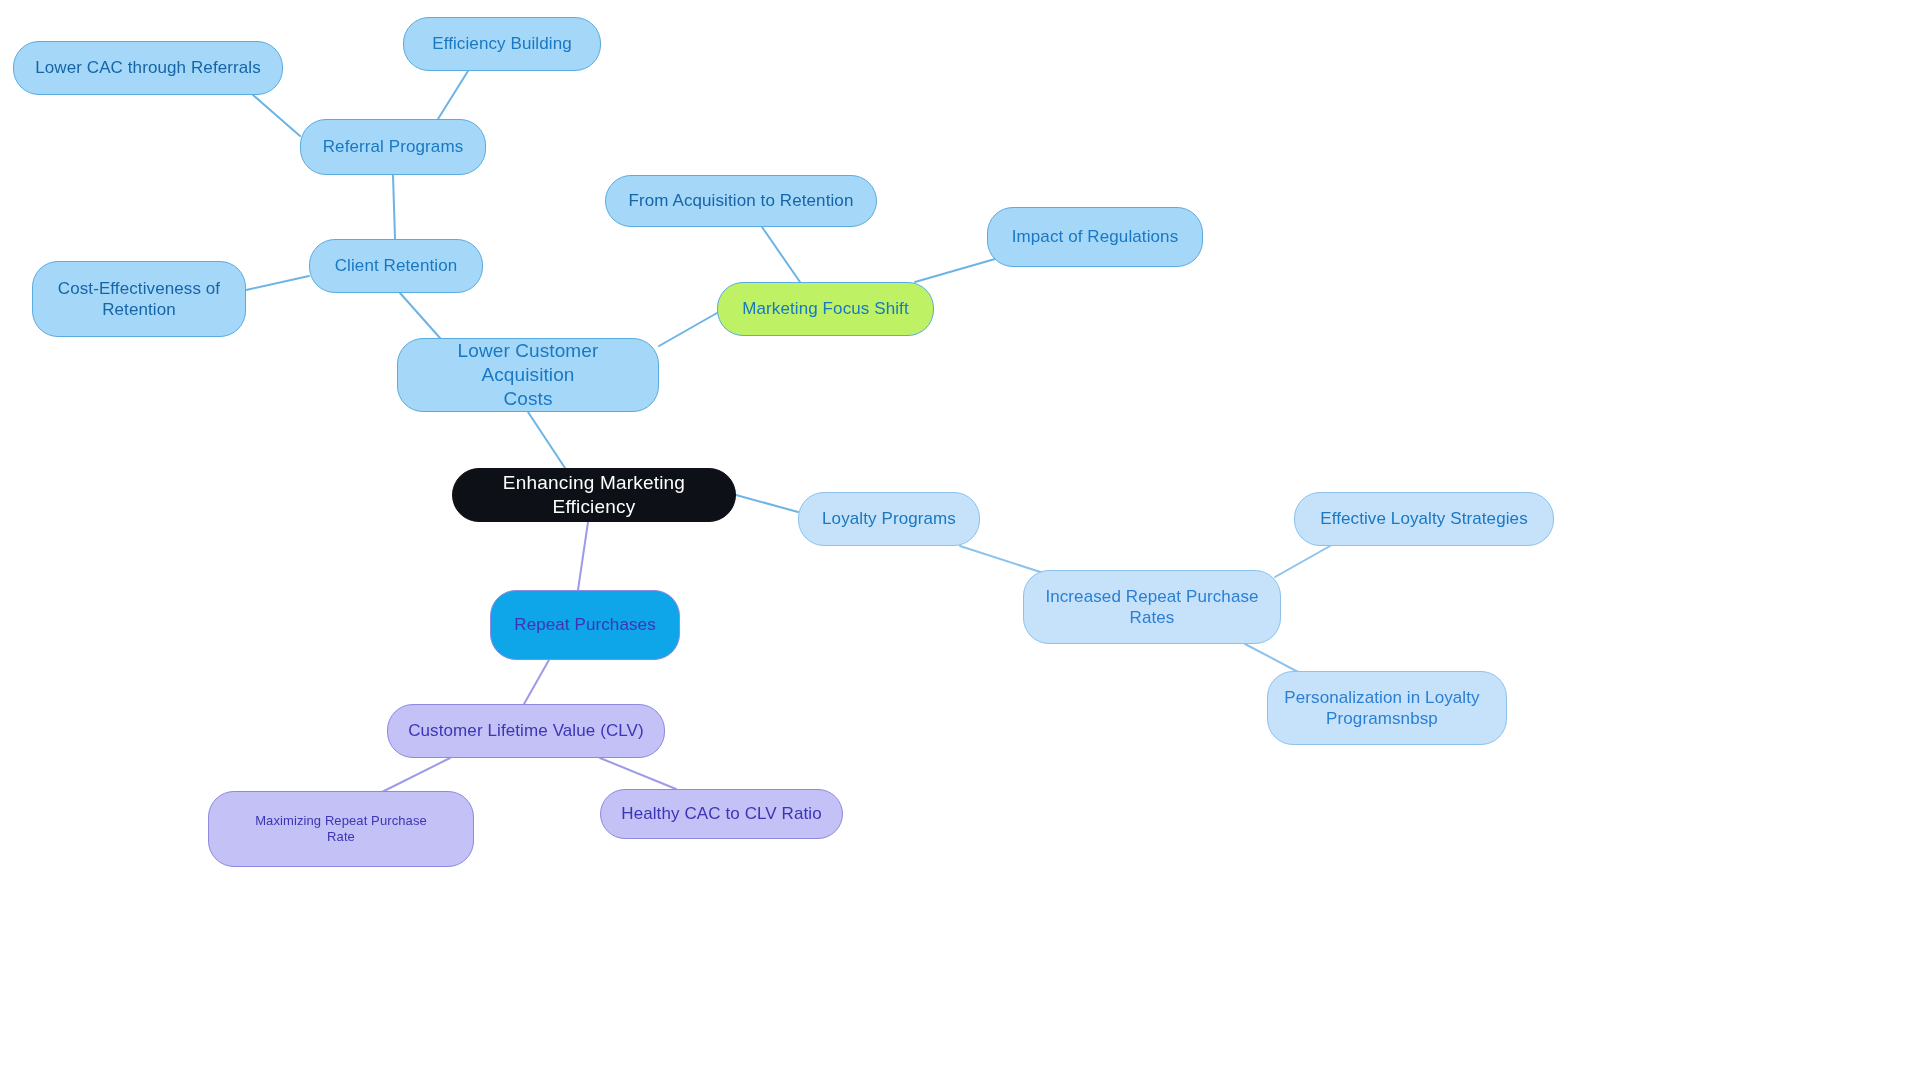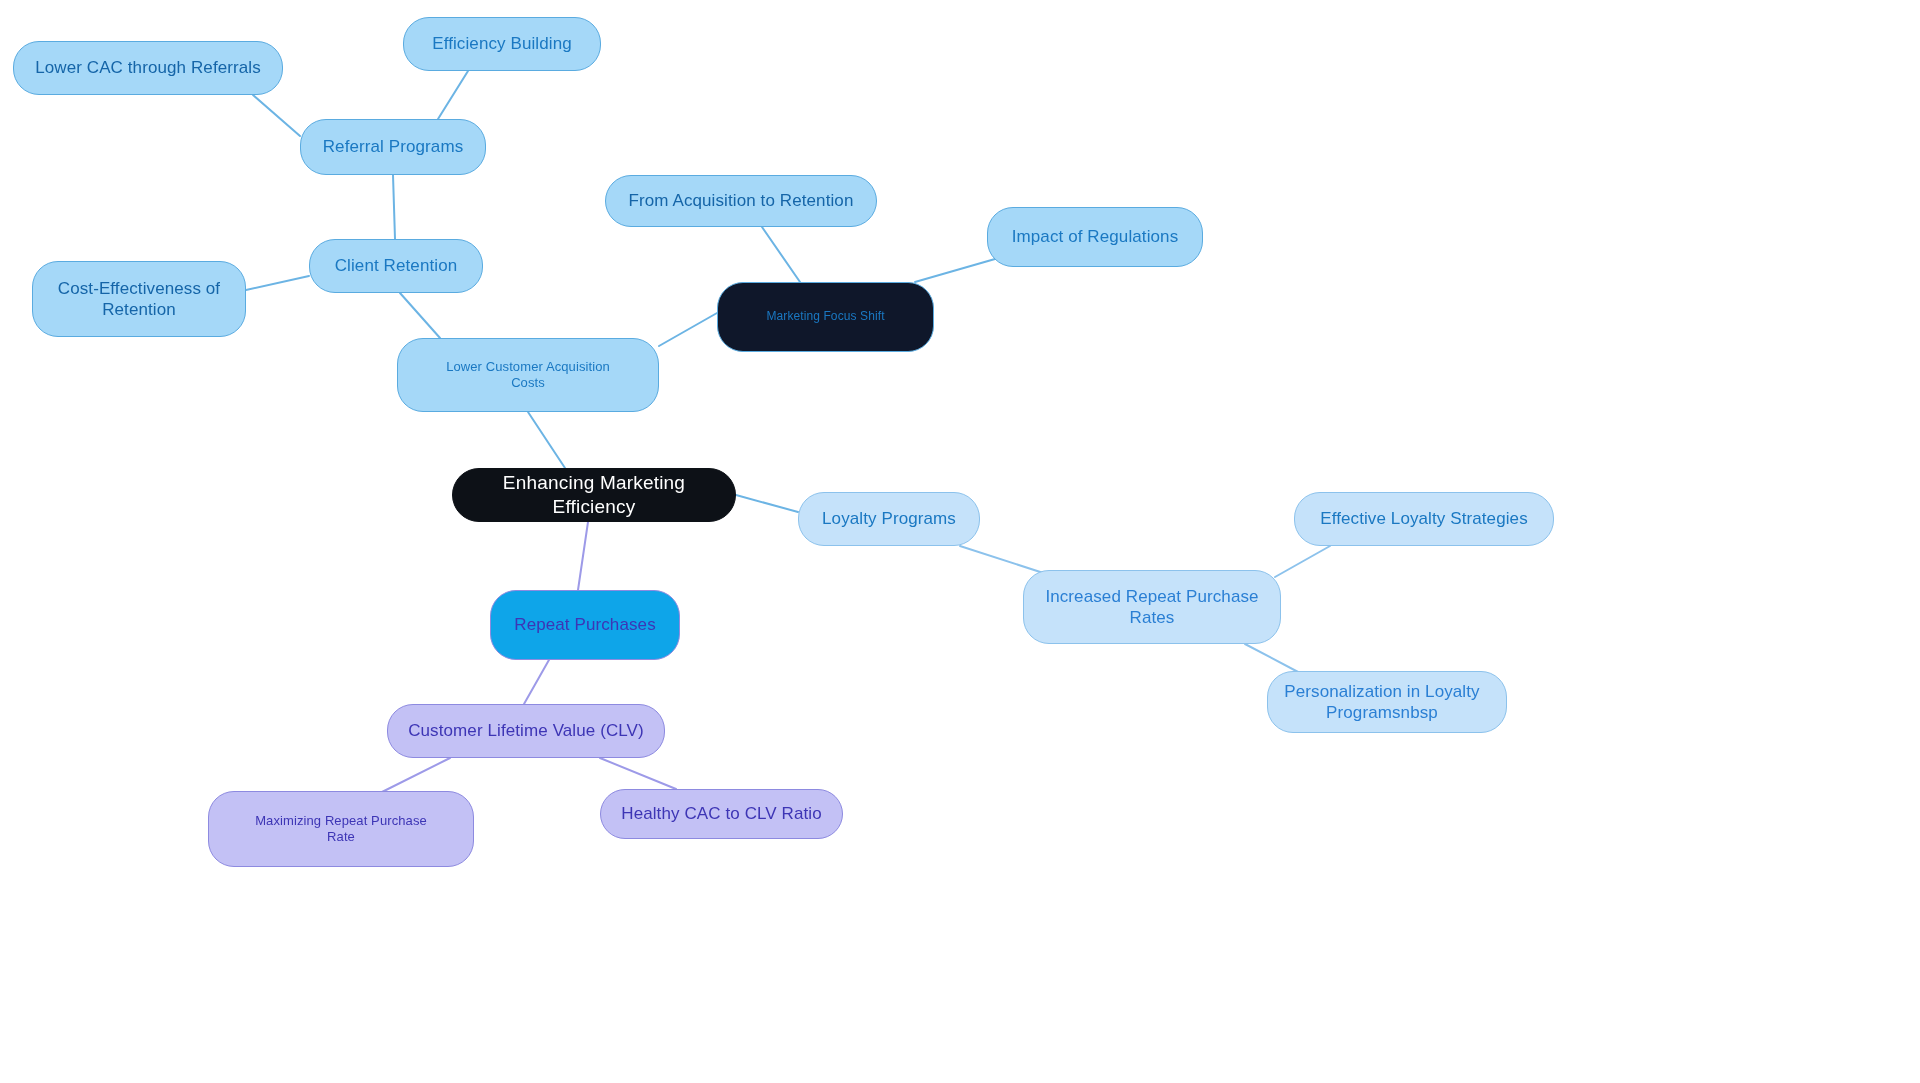--- a/index.html
+++ b/index.html
@@ -65,36 +65,36 @@
       <line x1="960" y1="546" x2="1065" y2="580" stroke="#8cc2ec" stroke-width="2" stroke-linecap="round"></line>
       <line x1="1275" y1="577" x2="1330" y2="546" stroke="#8cc2ec" stroke-width="2" stroke-linecap="round"></line>
       <line x1="1245" y1="644" x2="1300" y2="673" stroke="#8cc2ec" stroke-width="2" stroke-linecap="round"></line>
       <line x1="588" y1="522" x2="578" y2="590" stroke="#9d9ae8" stroke-width="2" stroke-linecap="round"></line>
       <line x1="558" y1="644" x2="524" y2="704" stroke="#9d9ae8" stroke-width="2" stroke-linecap="round"></line>
       <line x1="450" y1="758" x2="380" y2="793" stroke="#9d9ae8" stroke-width="2" stroke-linecap="round"></line>
       <line x1="600" y1="758" x2="676" y2="789" stroke="#9d9ae8" stroke-width="2" stroke-linecap="round"></line>
     </svg>
   <div id="node-layer">
       <div class="node root" style="left: 452px; top: 468px; width: 284px; height: 54px; background: rgb(13, 17, 23); border-color: rgb(13, 17, 23); color: rgb(255, 255, 255); font-size: 19px;">Enhancing Marketing Efficiency</div>
-      <div class="node" style="left: 397px; top: 338px; width: 262px; height: 74px; background: rgb(165, 216, 248); border-color: rgb(90, 171, 224); color: rgb(26, 120, 194); font-size: 13px;">Lower Customer Acquisition
+      <div class="node" style="left: 397px; top: 338px; width: 262px; height: 74px; background: rgb(165, 216, 248); border-color: rgb(90, 171, 224); color: rgb(26, 120, 194); font-size: 19px;">Lower Customer Acquisition
 Costs</div>
       <div class="node" style="left: 309px; top: 239px; width: 174px; height: 54px; background: rgb(165, 216, 248); border-color: rgb(90, 171, 224); color: rgb(26, 120, 194); font-size: 17px;">Client Retention</div>
       <div class="node" style="left: 300px; top: 119px; width: 186px; height: 56px; background: rgb(165, 216, 248); border-color: rgb(90, 171, 224); color: rgb(26, 120, 194); font-size: 17px;">Referral Programs</div>
       <div class="node" style="left: 13px; top: 41px; width: 270px; height: 54px; background: rgb(165, 216, 248); border-color: rgb(90, 171, 224); color: rgb(21, 101, 168); font-size: 17px;">Lower CAC through Referrals</div>
       <div class="node" style="left: 403px; top: 17px; width: 198px; height: 54px; background: rgb(165, 216, 248); border-color: rgb(90, 171, 224); color: rgb(26, 120, 194); font-size: 17px;">Efficiency Building</div>
       <div class="node" style="left: 32px; top: 261px; width: 214px; height: 76px; background: rgb(165, 216, 248); border-color: rgb(90, 171, 224); color: rgb(21, 101, 168); font-size: 17px;">Cost-Effectiveness of
 Retention</div>
-      <div class="node" style="left: 717px; top: 282px; width: 217px; height: 70px; background: #0f172a; border-color: rgb(90, 171, 224); color: rgb(26, 120, 194); font-size: 12px;">Marketing Focus Shift</div>
+      <div class="node" style="left: 717px; top: 282px; width: 217px; height: 54px; background: #bef264; border-color: rgb(90, 171, 224); color: rgb(26, 120, 194); font-size: 17px;">Marketing Focus Shift</div>
       <div class="node" style="left: 605px; top: 175px; width: 272px; height: 52px; background: rgb(165, 216, 248); border-color: rgb(90, 171, 224); color: rgb(21, 101, 168); font-size: 17px;">From Acquisition to Retention</div>
       <div class="node" style="left: 987px; top: 207px; width: 216px; height: 60px; background: rgb(165, 216, 248); border-color: rgb(90, 171, 224); color: rgb(26, 120, 194); font-size: 17px;">Impact of Regulations</div>
       <div class="node" style="left: 798px; top: 492px; width: 182px; height: 54px; background: rgb(197, 226, 250); border-color: rgb(140, 194, 236); color: rgb(26, 120, 194); font-size: 17px;">Loyalty Programs</div>
       <div class="node" style="left: 1023px; top: 570px; width: 258px; height: 74px; background: rgb(197, 226, 250); border-color: rgb(140, 194, 236); color: rgb(42, 127, 212); font-size: 17px;">Increased Repeat Purchase
 Rates</div>
       <div class="node" style="left: 1294px; top: 492px; width: 260px; height: 54px; background: rgb(197, 226, 250); border-color: rgb(140, 194, 236); color: rgb(26, 120, 194); font-size: 17px;">Effective Loyalty Strategies</div>
-      <div class="node" style="left: 1267px; top: 671px; width: 240px; height: 62px; background: rgb(197, 226, 250); border-color: rgb(140, 194, 236); color: rgb(42, 127, 212); font-size: 17px; padding-left: 6px;">Personalization in Loyalty
+      <div class="node" style="left: 1267px; top: 671px; width: 240px; height: 74px; background: rgb(197, 226, 250); border-color: rgb(140, 194, 236); color: rgb(42, 127, 212); font-size: 17px; padding-left: 6px;">Personalization in Loyalty
 Programsnbsp</div>
       <div class="node" style="left: 490px; top: 590px; width: 190px; height: 70px; background: #0ea5e9; border-color: rgb(141, 138, 224); color: rgb(61, 53, 181); font-size: 17px;">Repeat Purchases</div>
       <div class="node" style="left: 387px; top: 704px; width: 278px; height: 54px; background: rgb(195, 193, 245); border-color: rgb(141, 138, 224); color: rgb(61, 53, 181); font-size: 17px;">Customer Lifetime Value (CLV)</div>
       <div class="node" style="left: 208px; top: 791px; width: 266px; height: 76px; background: rgb(195, 193, 245); border-color: rgb(141, 138, 224); color: rgb(61, 53, 181); font-size: 13px;">Maximizing Repeat Purchase
 Rate</div>
       <div class="node" style="left: 600px; top: 789px; width: 243px; height: 50px; background: rgb(195, 193, 245); border-color: rgb(141, 138, 224); color: rgb(61, 53, 181); font-size: 17px;">Healthy CAC to CLV Ratio</div>
     </div>
 </div>
 
 </body></html>

